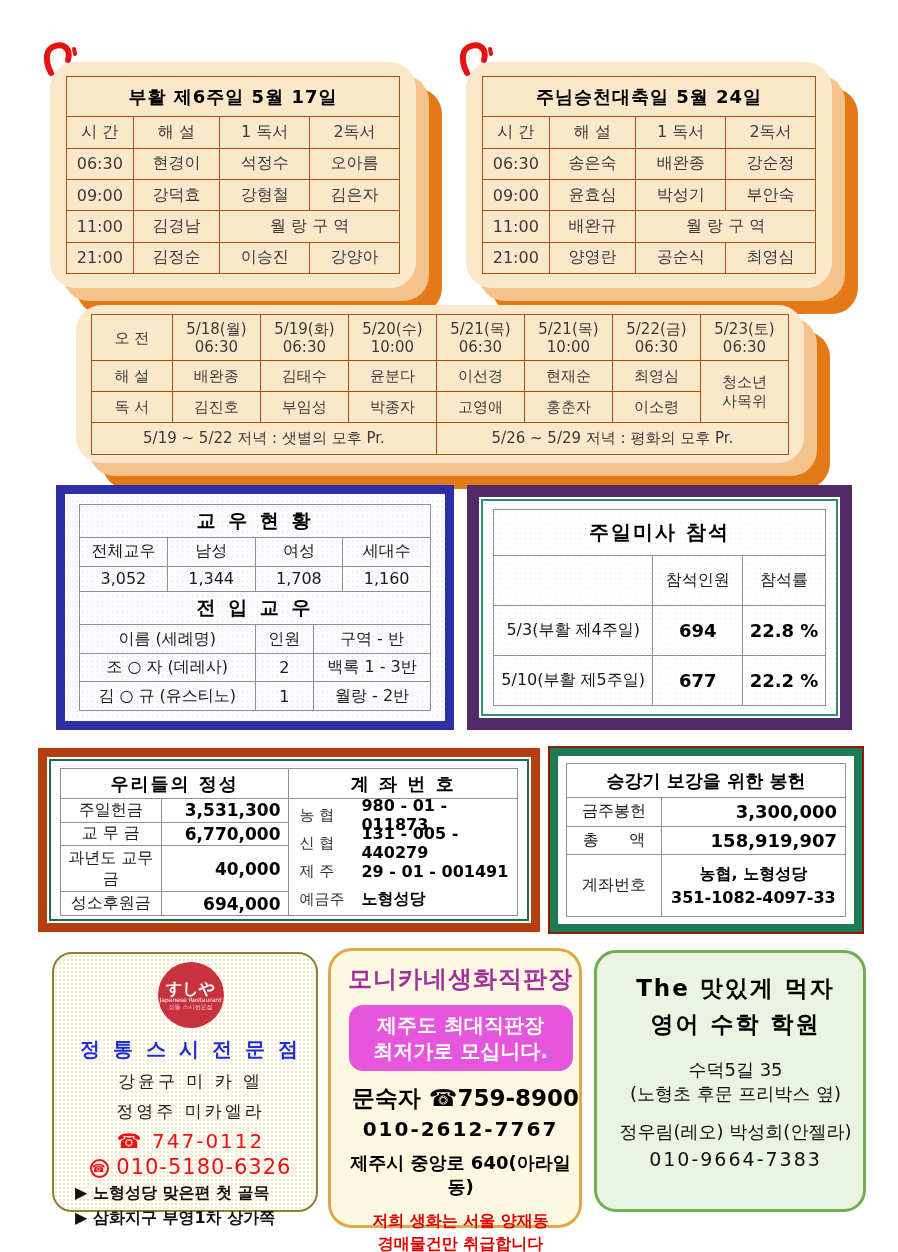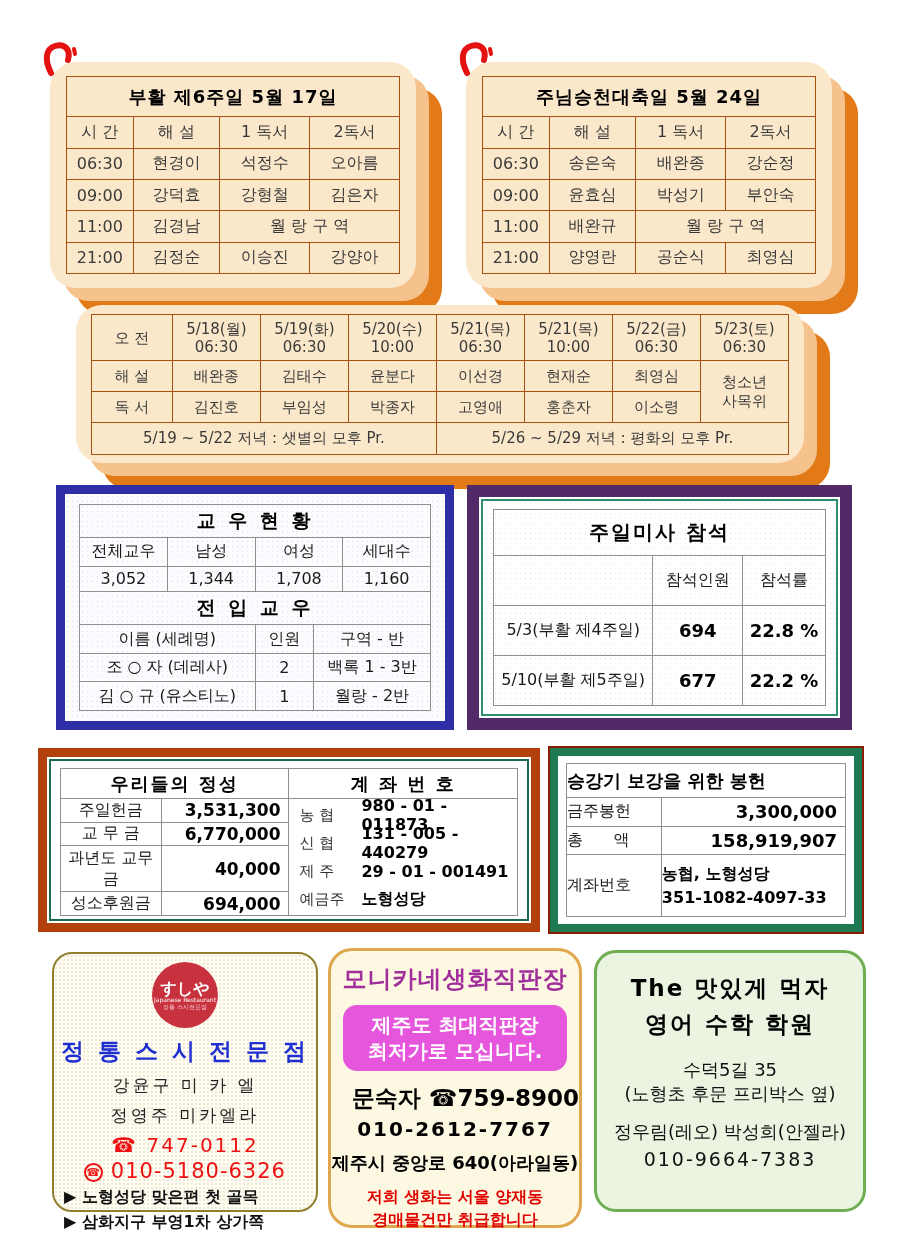--- a/index.html
+++ b/index.html
@@ -61,38 +61,38 @@
   .box-off td.amt { text-align:right; padding-right:8px; font-weight:bold; font-size:17px; color:#000; }
   .box-off td.accts { border-top:none; vertical-align:middle; padding:2px 4px; }
   .acct-line { display:flex; align-items:center; height:28px; }
   .acct-line .al { width:60px; text-align:left; padding-left:6px; color:#333; font-size:15px; white-space:pre; }
   .acct-line .av { flex:1; text-align:left; padding-left:8px; font-weight:bold; font-size:16px; color:#000; }
 
   
   .box-elev { position:absolute; left:550px; top:748px; width:312px; height:184px;
               border:8px solid #1e7a52; box-shadow:0 0 0 2px #8a1d00; background:#fff; padding:7px 8px; }
   .box-elev table { width:100%; height:100%; border-collapse:collapse; table-layout:fixed; }
-  .box-elev td { border:1px solid #8f8f8f; vertical-align:middle; color:#222; font-size:16px; }
+  .box-elev td { border:1px solid #8f8f8f; text-align:center; vertical-align:middle; color:#222; font-size:16px; }
   .box-elev td.ttl { font-weight:bold; font-size:18px; color:#000; height:34px; }
   .box-elev td.lbl { white-space:pre; }
   .box-elev td.amt { text-align:right; padding-right:8px; font-weight:bold; font-size:18px; color:#000;padding-left:28px; }
   .box-elev td.acct { font-weight:bold; font-size:16px; color:#000; line-height:1.45; }
 
   
-  .ad { position:absolute; text-align:center; }
+  .ad { position:absolute; text-align:center;padding-left:11px; }
   .ad-sushi { left:52px; top:952px; width:266px; height:260px; border:2px solid #8f7f2f;
     border-radius:20px; background:#fffdf4;
     background-image: radial-gradient(circle, #efe9d2 0.8px, transparent 0.9px); background-size:4px 4px;
     padding-top:8px; }
   .sushi-logo { width:66px; height:66px; margin:0 auto; border-radius:50%; background:#c8323e;
     color:#fff; display:flex; flex-direction:column; justify-content:center; line-height:1.1; }
   .sushi-logo .jp { font-size:16px; font-weight:bold; }
   .sushi-logo .sub1 { font-size:6px; }
   .sushi-logo .sub2 { font-size:6px; color:#f3c6cb; }
-  .sushi-title { margin-top:8px; color:#1f2fd0; font-weight:bold; font-size:23px; letter-spacing:3px; }
+  .sushi-title { margin-top:8px; color:#1f2fd0; font-weight:bold; font-size:20px; letter-spacing:3px; }
   .sushi-name { margin-top:7px; color:#222; font-size:17px; letter-spacing:3px; }
   .sushi-phone1 { margin-top:6px; color:#ee1111; font-size:20px; letter-spacing:2px; }
   .sushi-phone2 { margin-top:2px; color:#ee1111; font-size:21px; letter-spacing:1px; }
   .phone-circle { display:inline-block; width:19px; height:19px; border:2px solid #ee1111;
     border-radius:50%; font-size:11px; line-height:15px; vertical-align:2px; }
   .sushi-note { margin-top:4px; color:#111; font-size:16px; font-weight:600; text-align:left; padding-left:10px; }
   .sushi-note:first-of-type { margin-top:8px; }
 
   .ad-flower { left:328px; top:948px; width:254px; height:280px; border:3px solid #e0a84e;
     border-radius:24px; background:#fdf8e1; padding-top:12px; }

